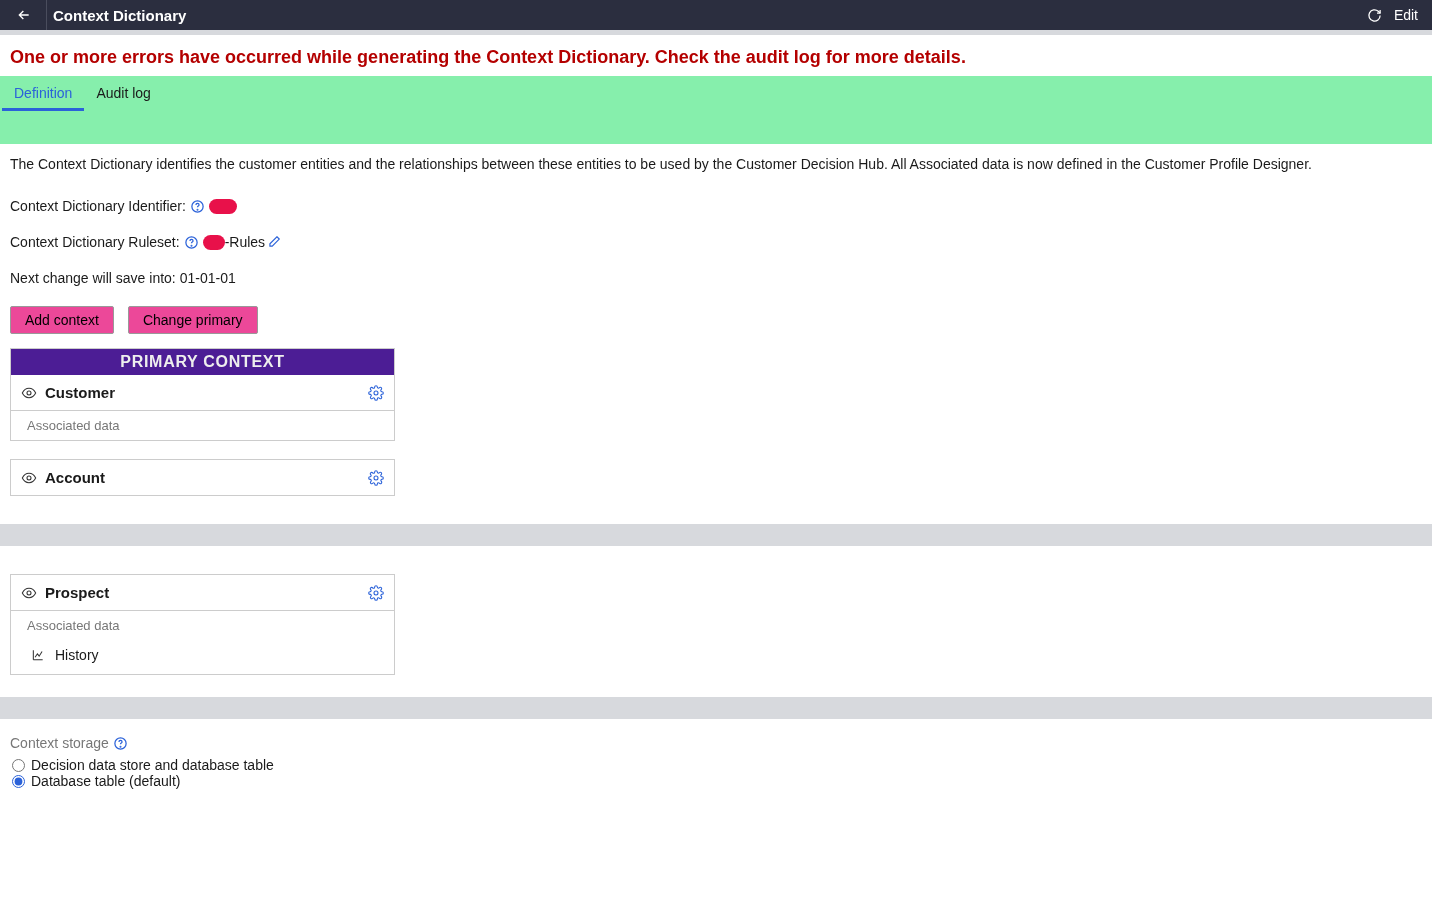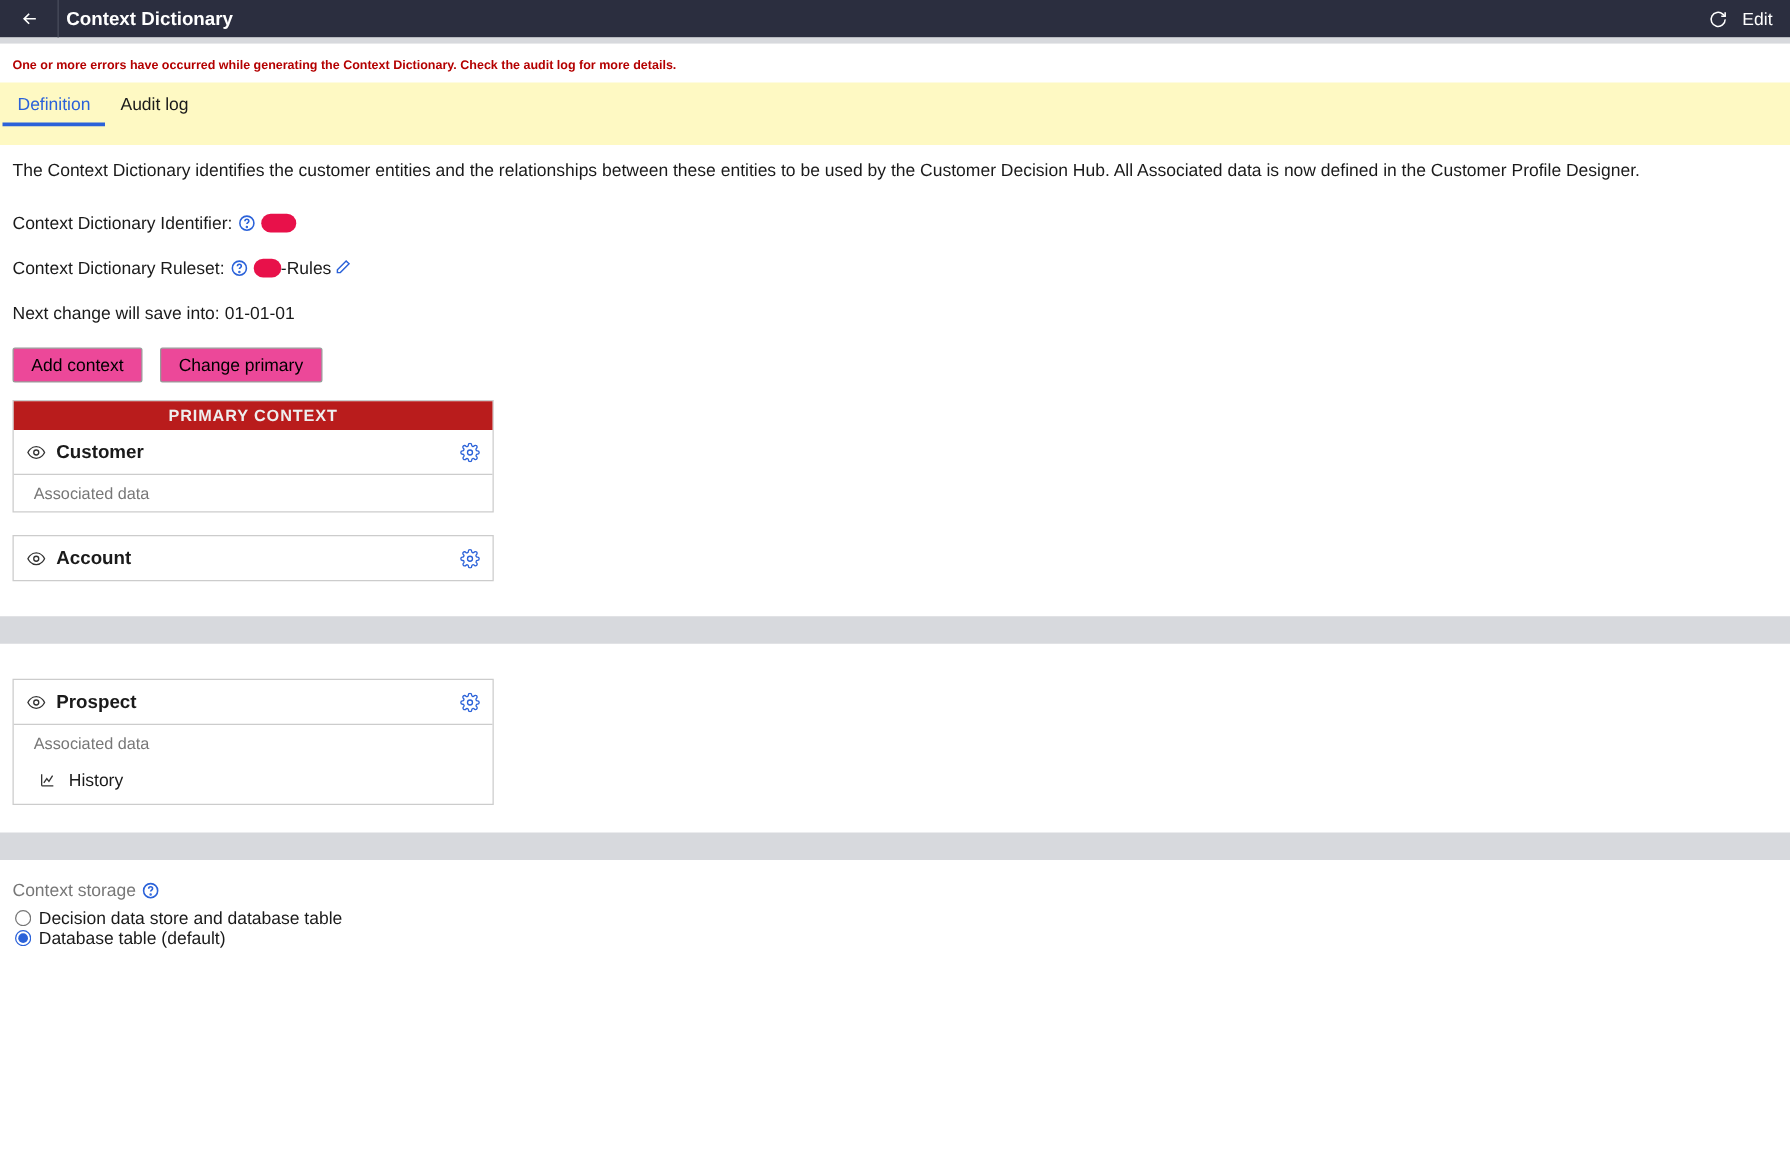--- a/index.html
+++ b/index.html
@@ -6,37 +6,37 @@
     body { font-family: Arial, Helvetica, sans-serif; font-size:14px; color:#1a1a1a; background:#fff; }
     .appbar { background:#2b2e3f; color:#fff; height:30px; display:flex; align-items:center; padding:0 8px; }
     .back-btn { cursor:pointer; padding:4px 8px; display:flex; align-items:center; }
     .vsep { width:1px; height:30px; background:#4a4d5d; margin:0 6px; }
     .appbar-title { font-weight:600; font-size:15px; }
     .appbar-spacer { flex:1; }
     .appbar-right { display:flex; align-items:center; gap:8px; padding-right:4px; }
     .refresh-btn { cursor:pointer; display:flex; align-items:center; padding:4px; }
     .edit-link { font-size:14px; cursor:pointer; padding:2px 2px 2px 0; }
     .thin-bar { height:5px; background:#d7d9dd; }
-    .error-bar { background:#fff; padding:12px 10px 8px 10px; color:#b40000; font-weight:700; font-size:10px; }
-    .tabs-strip { background:#fef9c3; height:50px; display:flex; align-items:flex-start; padding-left:2px; }
+    .error-bar { background:#fff; padding:12px 10px 8px 10px; color:#b40000; font-weight:700; font-size:18px; }
+    .tabs-strip { background:#86efac; height:68px; display:flex; align-items:flex-start; padding-left:2px; }
     .tab { padding:9px 12px 7px 12px; font-size:14px; color:#1a1a1a; cursor:pointer; }
     .tab.active { color:#2b62d9; border-bottom:3px solid #2b62d9; }
     .content { padding:10px; }
     .descr { font-size:14px; line-height:1.45; margin-bottom:24px; }
     .field-row { display:flex; align-items:center; margin-bottom:20px; font-size:14px; }
     .help-ico { color:#2b62d9; margin:0 4px; display:inline-flex; }
     .pencil-ico { color:#2b62d9; margin-left:2px; display:inline-flex; cursor:pointer; }
     .redact { display:inline-block; background:#e8114a; height:15px; border-radius:8px; }
     .redact.w28 { width:28px; }
     .redact.w20 { width:22px; }
     .btn-row { display:flex; gap:14px; margin-top:16px; margin-bottom:14px; }
     .btn { border:1px solid #999; background:#ec4899; font-size:14px; padding:5px 14px; border-radius:2px; cursor:pointer; }
     .card-wrap { width:385px; }
     .card { border:1px solid #ccc; background:#fff; }
-    .card-primary-hdr { background:#b91c1c; color:#eee; text-align:center; font-size:13px; letter-spacing:.7px; padding:4px 0; font-weight:600; }
+    .card-primary-hdr { background:#4c1d95; color:#eee; text-align:center; font-size:16px; letter-spacing:.7px; padding:4px 0; font-weight:600; }
     .card-title-row { display:flex; align-items:center; padding:9px 10px; }
     .card-title { font-weight:700; font-size:15px; margin-left:8px; }
     .gear-btn { margin-left:auto; color:#2b62d9; cursor:pointer; display:flex; }
     .card-sub-hdr { border-top:1px solid #ccc; padding:7px 16px; color:#777; font-size:13px; }
     .card-sub-item { display:flex; align-items:center; padding:7px 20px 11px 20px; font-size:14px; }
     .eye-ico { display:inline-flex; }
     .section-break { height:22px; background:#d7d9dd; margin:0 -10px; }
     .mt20 { margin-top:18px; }
     .mt28 { margin-top:28px; }
     .storage-label { color:#777; font-size:14px; display:flex; align-items:center; margin-bottom:6px; }

